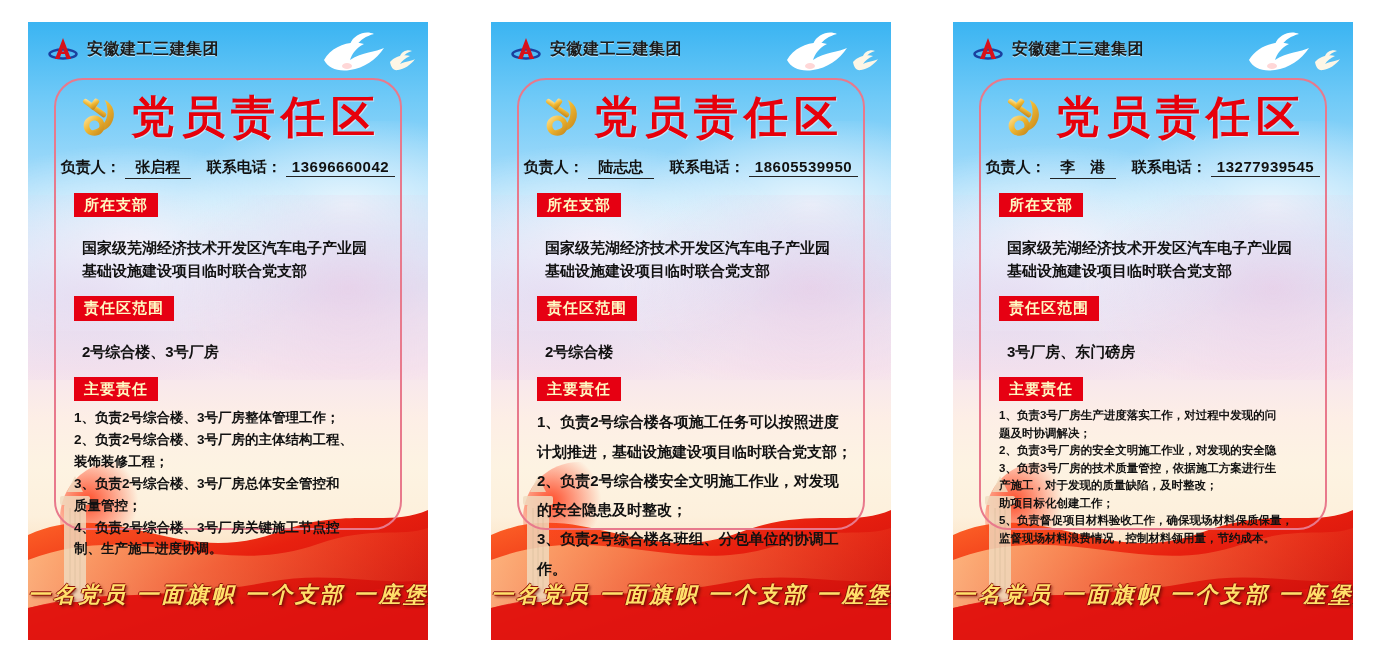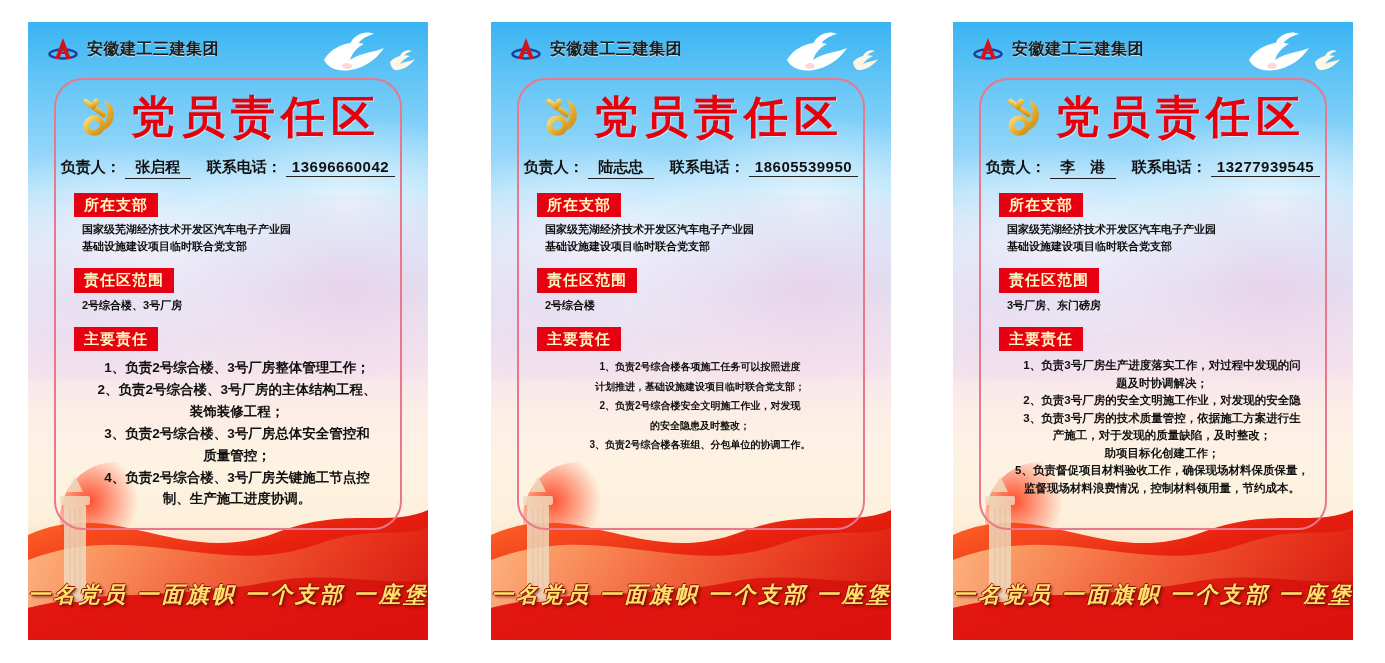--- a/index.html
+++ b/index.html
@@ -113,29 +113,29 @@
   .person-row .val.phone{min-width:0;letter-spacing:.5px;}
   .gap-sep{display:inline-block;width:8px;}
 
   .section{margin:0 0 0 18px;}
   .sec-tag{
     display:inline-block;background:#e60012;color:#fef9c3;
     font-size:15px;font-weight:bold;padding:3px 10px 4px 10px;
     letter-spacing:1px;line-height:1.15;margin-top:14px;
   }
   .sec-body{
-    margin:4px 0 0 8px;color:#111;font-weight:bold;
-    font-size:11px;line-height:1.5;
+    margin:20px 0 0 8px;color:#111;font-weight:bold;
+    font-size:15px;line-height:1.5;
   }
   .sec-body .ln{display:block;white-space:nowrap;}
 
   
-  .duties{margin:6px 0 16px 0;color:#111;font-weight:bold;text-align:center;}
+  .duties{margin:6px 0 16px 0;color:#111;font-weight:bold;}
   .duties.size-lg{font-size:13.5px;line-height:1.62;}
-  .duties.size-md{font-size:10px;line-height:1.95;}
+  .duties.size-md{font-size:15px;line-height:1.95;}
   .duties.size-sm{font-size:11.5px;line-height:1.52;}
   .duties p{margin:0;}
 
   
   .slogan{
     position:absolute;left:0;bottom:30px;width:100%;text-align:center;z-index:7;
     font-family:"Liberation Serif","DejaVu Serif",serif;
     font-size:22px;font-weight:bold;font-style:italic;
     color:#ffe06a;letter-spacing:3px;
     text-shadow:1px 1px 0 #8d1006, -1px 0 0 #8d1006, 0 -1px 0 #8d1006, 2px 2px 3px rgba(90,8,4,.7);

